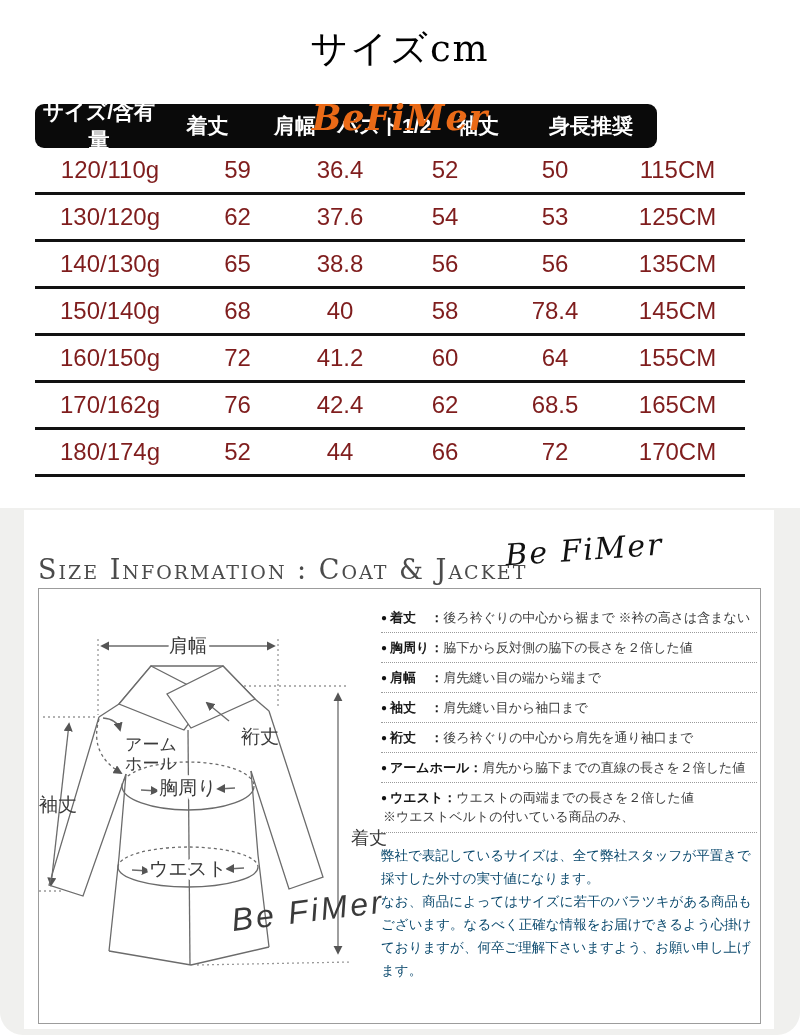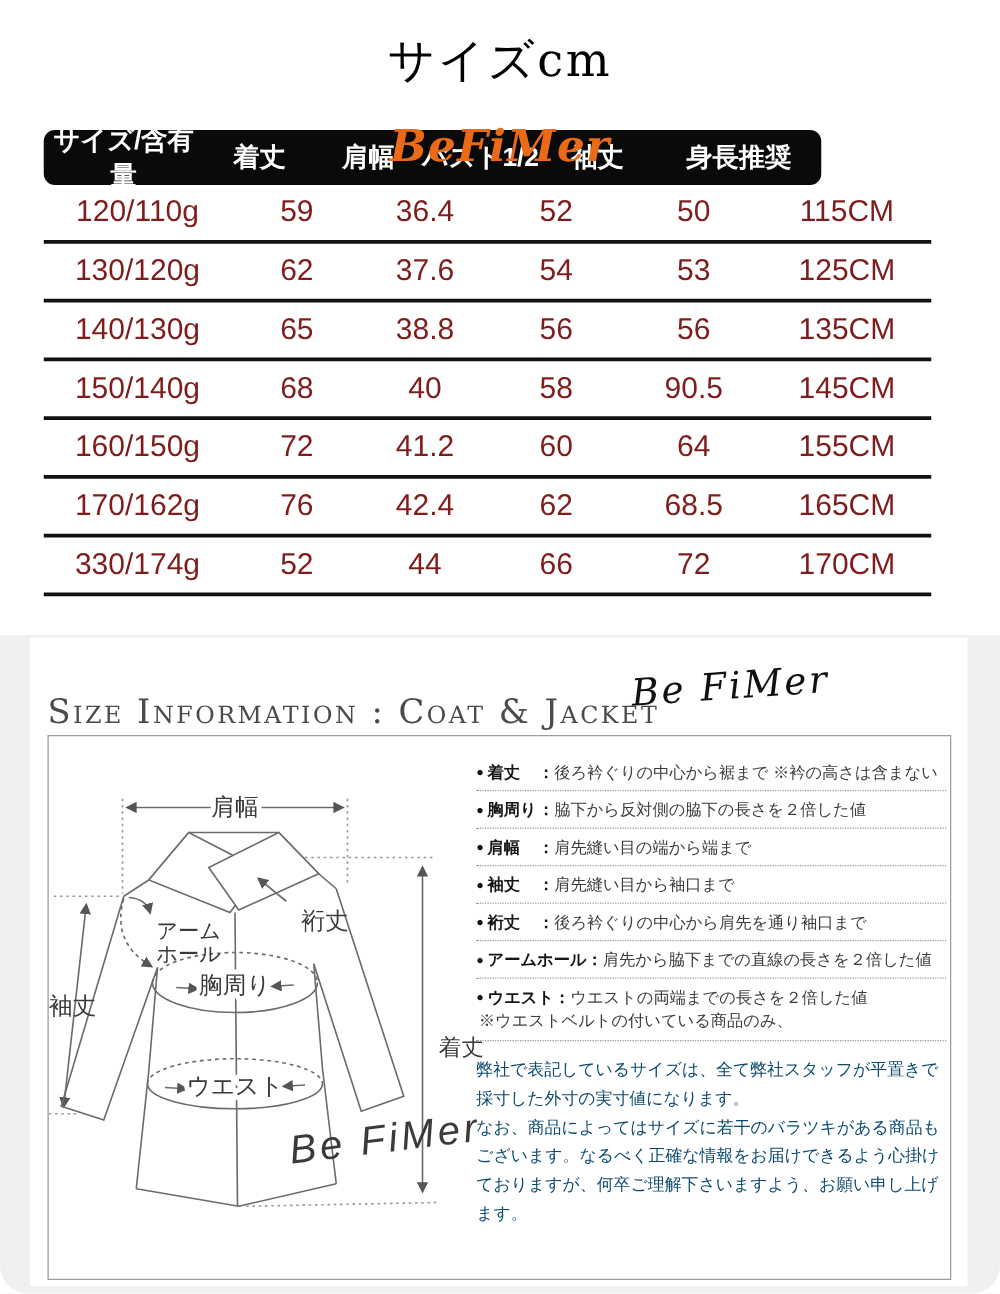--- a/index.html
+++ b/index.html
@@ -89,41 +89,41 @@
         <span class="cell c2">38.8</span>
         <span class="cell c3">56</span>
         <span class="cell c4">56</span>
         <span class="cell c5">135CM</span>
       </div>
       <div class="trow">
         <span class="cell c0">150/140g</span>
         <span class="cell c1">68</span>
         <span class="cell c2">40</span>
         <span class="cell c3">58</span>
-        <span class="cell c4">90.5</span>
+        <span class="cell c4">78.4</span>
         <span class="cell c5">145CM</span>
       </div>
       <div class="trow">
         <span class="cell c0">160/150g</span>
         <span class="cell c1">72</span>
         <span class="cell c2">41.2</span>
         <span class="cell c3">60</span>
         <span class="cell c4">64</span>
         <span class="cell c5">155CM</span>
       </div>
       <div class="trow">
         <span class="cell c0">170/162g</span>
         <span class="cell c1">76</span>
         <span class="cell c2">42.4</span>
         <span class="cell c3">62</span>
         <span class="cell c4">68.5</span>
         <span class="cell c5">165CM</span>
       </div>
       <div class="trow">
-        <span class="cell c0">330/174g</span>
+        <span class="cell c0">180/174g</span>
         <span class="cell c1">52</span>
         <span class="cell c2">44</span>
         <span class="cell c3">66</span>
         <span class="cell c4">72</span>
         <span class="cell c5">170CM</span>
       </div>
     </div>
 
   <div class="bottom">
     <div class="card">

